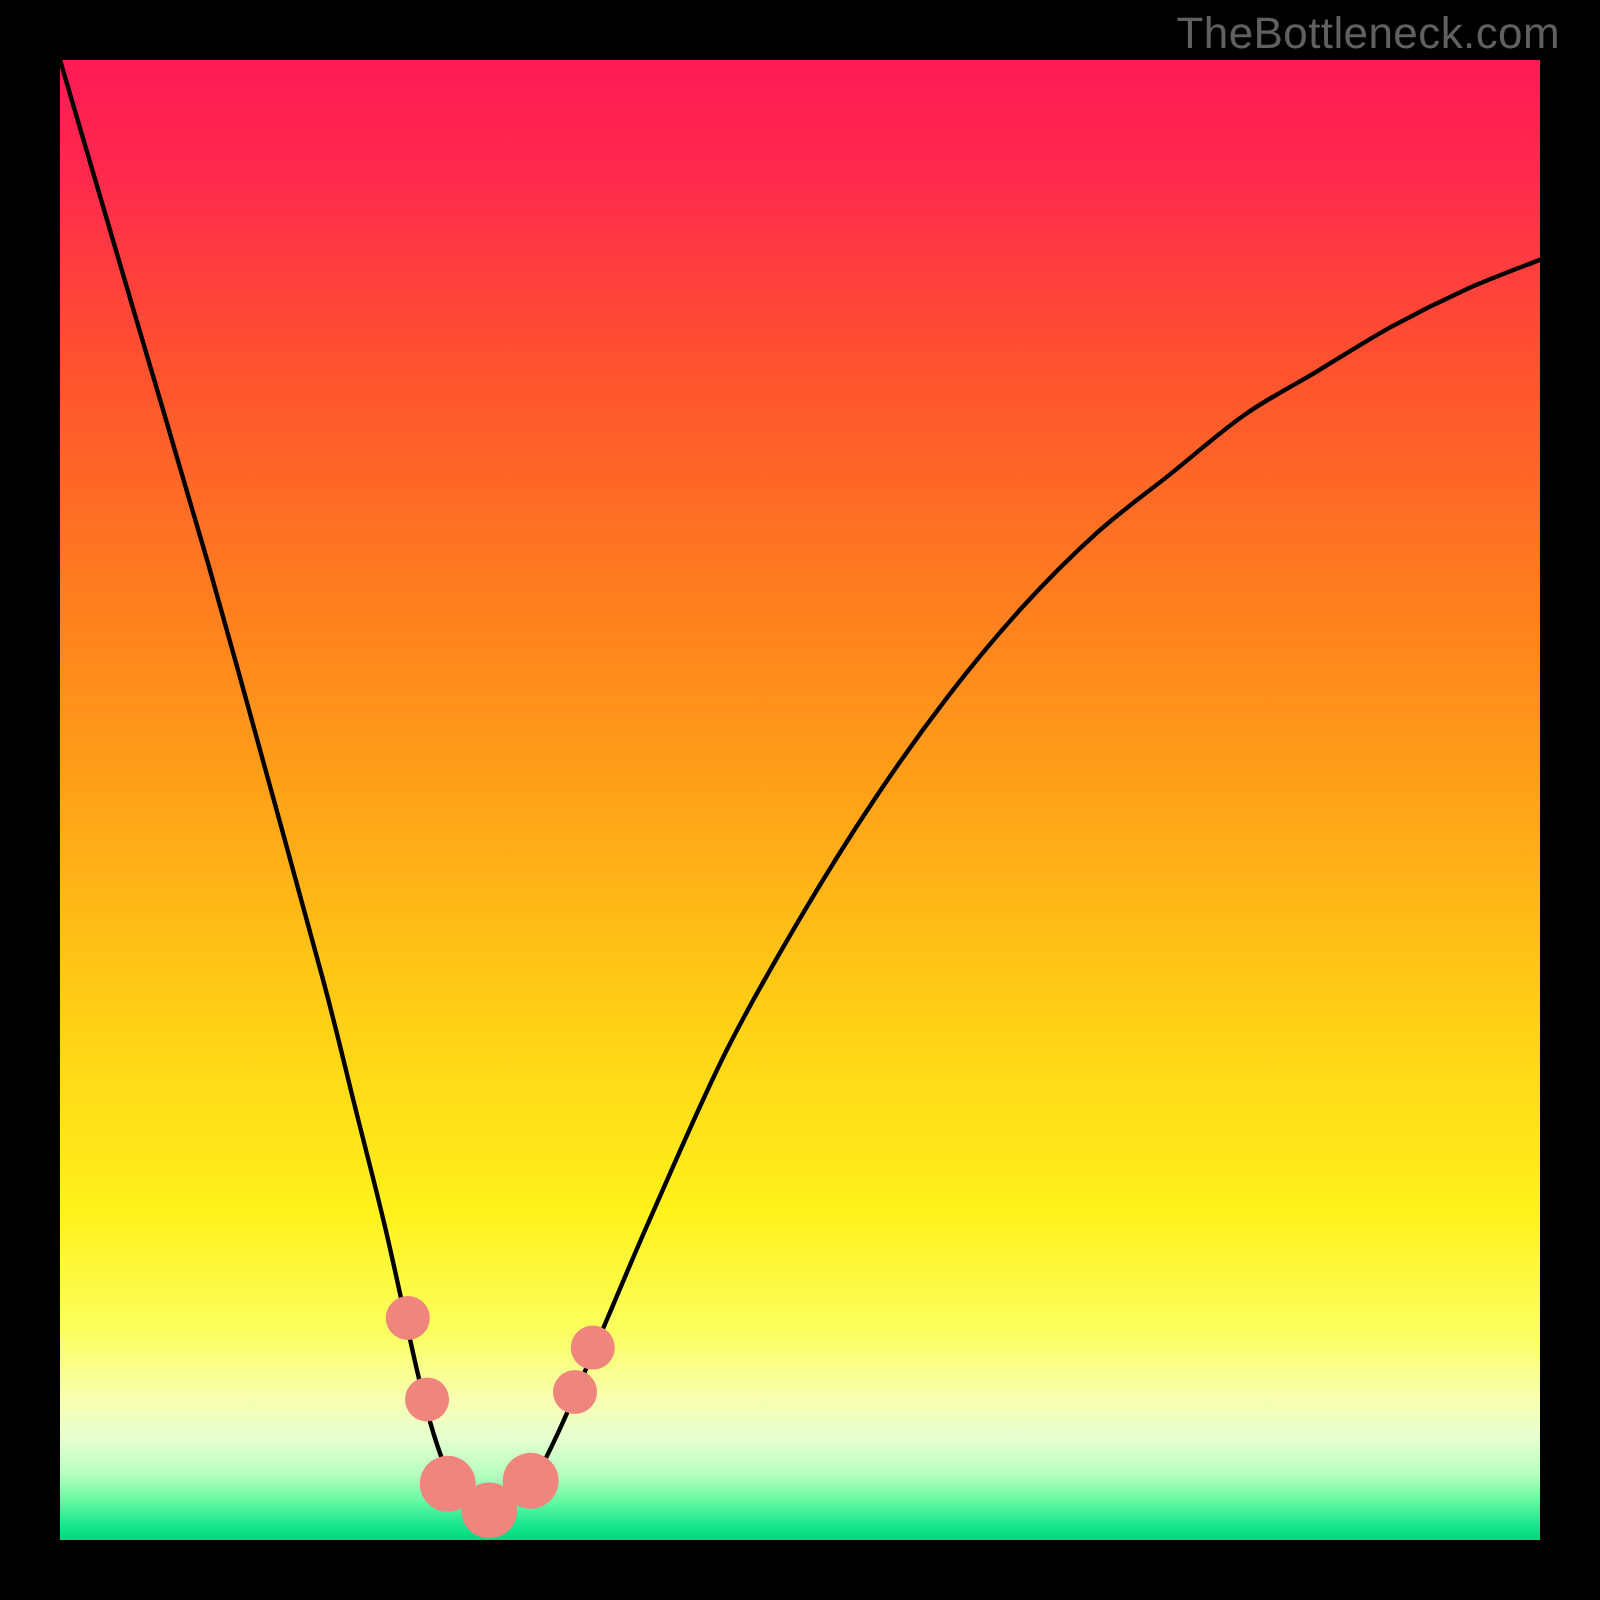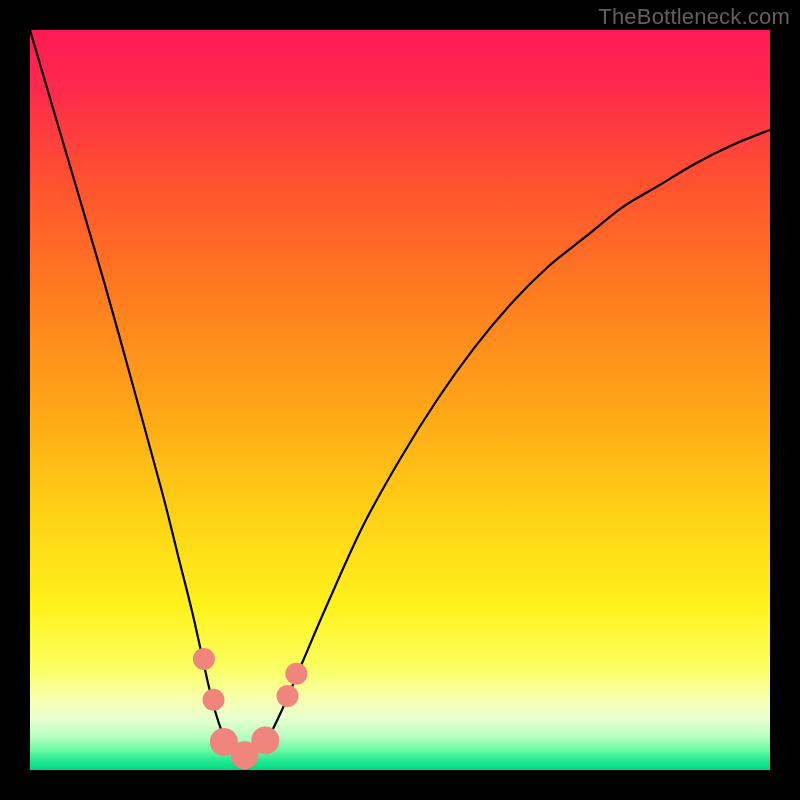--- a/index.html
+++ b/index.html
@@ -21,21 +21,21 @@
     position: absolute;
     top: 30px;
     left: 30px;
     width: 740px;
     height: 740px;
     overflow: hidden;
   }
   .attribution {
     position: absolute;
     top: 4px;
-    right: 10px;
+    right: 20px;
     color: #606060;
     font-size: 22px;
     font-family: Arial, sans-serif;
     letter-spacing: 0.2px;
   }
   svg { display: block; }
 </style>
 </head>
 <body>
 

